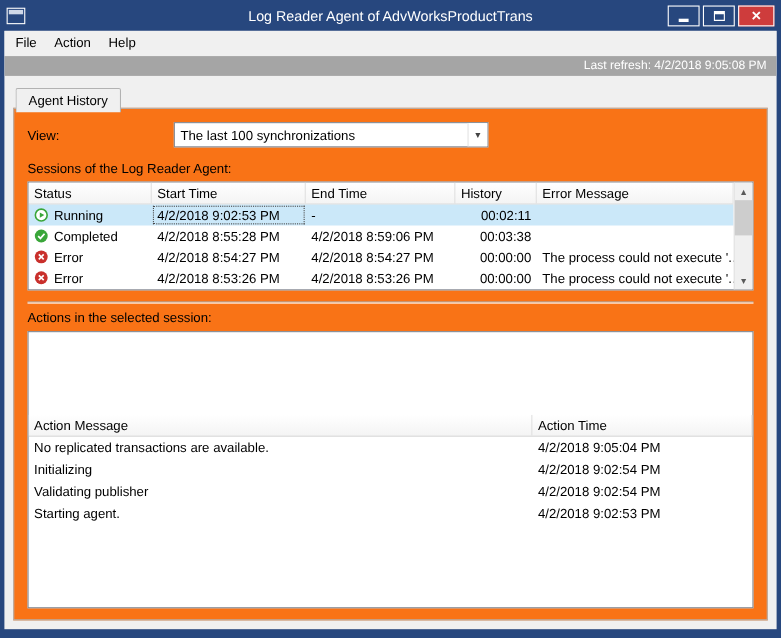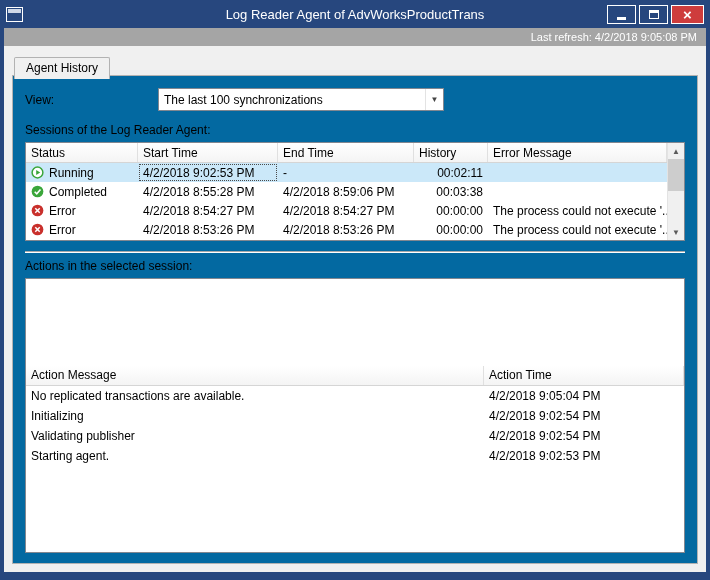--- a/index.html
+++ b/index.html
@@ -26,21 +26,21 @@
   .menubar { height:23px; background:#f0f0f0; display:flex; align-items:stretch; padding-left:2px; font-size:12px; color:#000; flex:none; }
   .menu-item { padding:4px 8px 0 8px; }
 
   .refreshbar { height:18px; background:#a5a5a5; color:#fff; font-size:11px; display:flex; align-items:center; justify-content:flex-end; padding-right:9px; flex:none; }
 
   .client { flex:1; padding:7px 8px 8px 8px; display:flex; flex-direction:column; overflow:hidden; }
 
   .tabstrip { display:flex; padding-left:2px; flex:none; }
   .tab { padding:3px 11px 4px 11px; font-size:12px; background:#f0f0f0; border:1px solid #b2b2b2; border-bottom:none; border-radius:2px 2px 0 0; position:relative; top:4px; z-index:2; }
 
-  .tabpanel { flex:1; border:1px solid #b2b2b2; background:#0369a1; padding:12px 12px 10px 12px; display:flex; flex-direction:column; overflow:hidden; }
+  .tabpanel { flex:1; border:1px solid #b2b2b2; background:#f97316; padding:12px 12px 10px 12px; display:flex; flex-direction:column; overflow:hidden; }
 
   .view-row { display:flex; align-items:center; font-size:12px; margin-bottom:12px; flex:none; }
   .view-label { width:133px; }
   .combo { width:286px; height:23px; border:1px solid #828790; background:#fff; display:flex; align-items:center; padding-left:5px; font-size:12px; }
   .combo-btn { margin-left:auto; width:18px; height:100%; display:flex; align-items:center; justify-content:center; border-left:1px solid #e3e3e3; background:#fff; }
   .combo-arrow { font-size:8px; color:#444; }
 
   .section-label { font-size:12px; margin-bottom:5px; flex:none; }
 
   .grid { background:#fff; border:1px solid #828790; font-size:12px; display:flex; }
@@ -91,20 +91,25 @@
           <div class="glyph-max"></div>
         </div>
       <div class="tb-btn close">
           <span class="glyph-close">×</span>
         </div>
     </div>
   </div>
 
   <div class="frame">
 
+    <div class="menubar">
+      <span class="menu-item">File</span>
+      <span class="menu-item">Action</span>
+      <span class="menu-item">Help</span>
+    </div>
 
     <div class="refreshbar">
       <span>Last refresh: 4/2/2018 9:05:08 PM</span>
     </div>
 
     <div class="client">
 
       <div class="tabstrip">
         <div class="tab">Agent History</div>
       </div>

